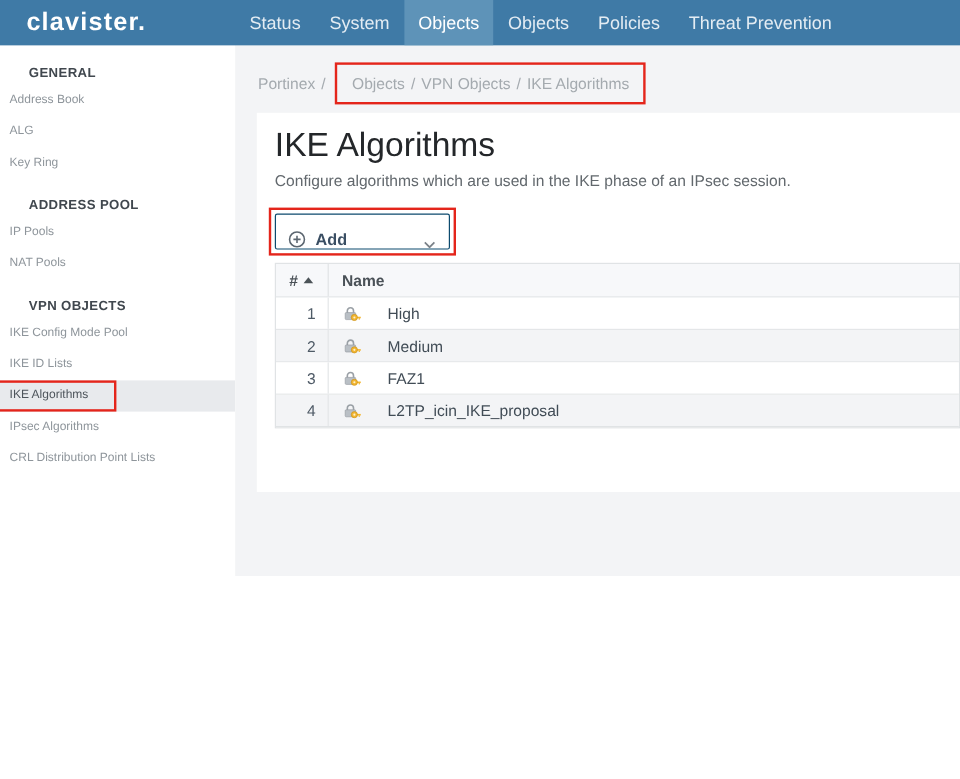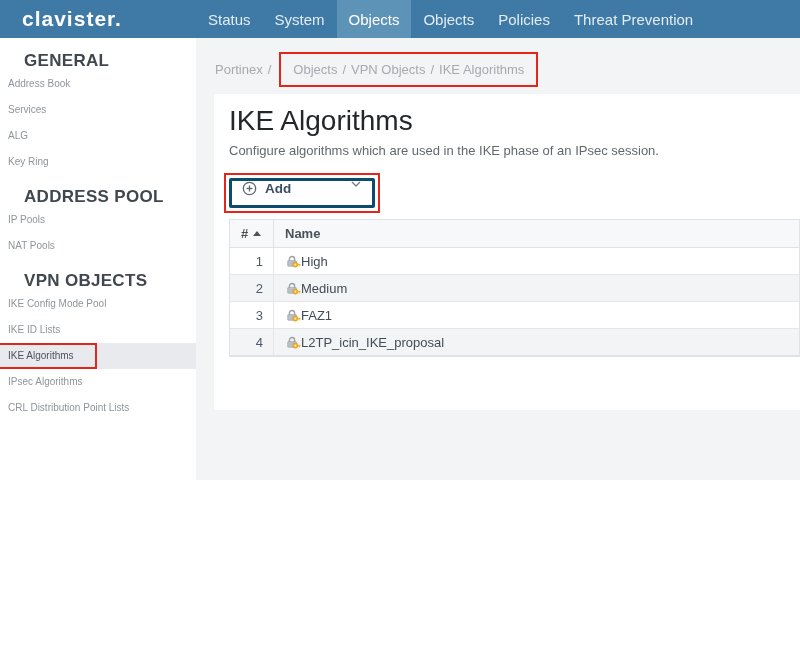--- a/index.html
+++ b/index.html
@@ -21,21 +21,21 @@
     color: #e3ecf3; font-size: 15px; cursor: pointer; white-space: nowrap;
   }
   .nav-item.active { background: #5e93b8; color: #ffffff; }
 
   
   .sidebar {
     position: absolute; left: 0; top: 38px; width: 196px; height: 611px;
     background: #ffffff; padding-top: 8px;
   }
   .sec-title {
-    padding: 8px 0 3px 24px; font-size: 17px; line-height: 14px;
+    padding: 8px 0 3px 24px; font-size: 11px; line-height: 14px;
     font-weight: 700; color: #40474e; letter-spacing: 0.3px;
   }
   .sec-title.later { margin-top: 7px; }
   .side-item {
     padding: 6px 0 6px 8px; font-size: 10px; line-height: 14px;
     color: #8e959b; cursor: pointer; white-space: nowrap;
   }
   .side-item.selected { background: #e8eaed; color: #4d545b; }
   .annot-inline {
     display: inline-block; border: 2px solid #e4251b;
@@ -67,22 +67,22 @@
     color: #24272a;
   }
   .page-desc { margin-top: 6px; font-size: 13px; line-height: 15px; color: #62686d; }
 
   .add-annot {
     display: inline-block; border: 2px solid #e4251b; padding: 3px;
     margin-top: 15px; margin-left: -5px;
   }
   .add-btn {
     width: 146px; height: 30px; background: #ffffff;
-    border: 3px solid #0c4a6e; border-radius: 2px;
-    display: flex; align-items: flex-start; cursor: pointer;
+    border: 1px solid #0c4a6e; border-radius: 2px;
+    display: flex; align-items: flex-end; cursor: pointer;
     font-size: 13.5px; font-weight: 700; color: #3a4e63;
   }
   .add-btn .plus-ico { margin: 0 8px 0 10px; display: flex; }
   .add-btn .chev { margin-left: auto; margin-right: 11px; display: flex; }
 
   
   .tbl {
     margin-top: 6px; width: 571px;
     border: 1px solid #e0e3e5; border-collapse: collapse;
     font-size: 13px;
@@ -102,21 +102,21 @@
     font-weight: 700; color: #4a5157; cursor: pointer; text-align: right;
   }
   .tbl-row { display: flex; height: 27px; border-bottom: 1px solid #e4e6e8; background: #ffffff; }
   .tbl-row:last-child { border-bottom: 1px solid #e0e3e5; }
   .tbl-row.alt { background: #f3f4f6; }
   .td-num {
     width: 44px; display: flex; align-items: center; justify-content: flex-end;
     padding-right: 10px; color: #4e5a66; border-right: 1px solid #e4e6e8;
   }
   .td-name {
-    flex: 1; display: flex; align-items: center; gap: 0; padding-left: 11px;
+    flex: 1; display: flex; align-items: center; gap: 22px; padding-left: 11px;
     color: #414c56; cursor: pointer;
   }
   .obj-ico { display: flex; flex-shrink: 0; }
 </style>
 </head>
 <body>
 
 <div class="topnav">
   <div class="logo-wrap">
     <span class="logo">clavister.</span>
@@ -127,21 +127,20 @@
     <span class="nav-item active">Objects</span>
     <span class="nav-item">Objects</span>
     <span class="nav-item">Policies</span>
     <span class="nav-item">Threat Prevention</span>
   </div>
 </div>
 
 <div class="sidebar">
   <div class="sec-title">GENERAL</div>
   <div class="side-item">Address Book</div>
-  <div class="side-item">Services</div>
   <div class="side-item">ALG</div>
   <div class="side-item">Key Ring</div>
 
   <div class="sec-title later">ADDRESS POOL</div>
   <div class="side-item">IP Pools</div>
   <div class="side-item">NAT Pools</div>
 
   <div class="sec-title later">VPN OBJECTS</div>
   <div class="side-item">IKE Config Mode Pool</div>
   <div class="side-item">IKE ID Lists</div>

